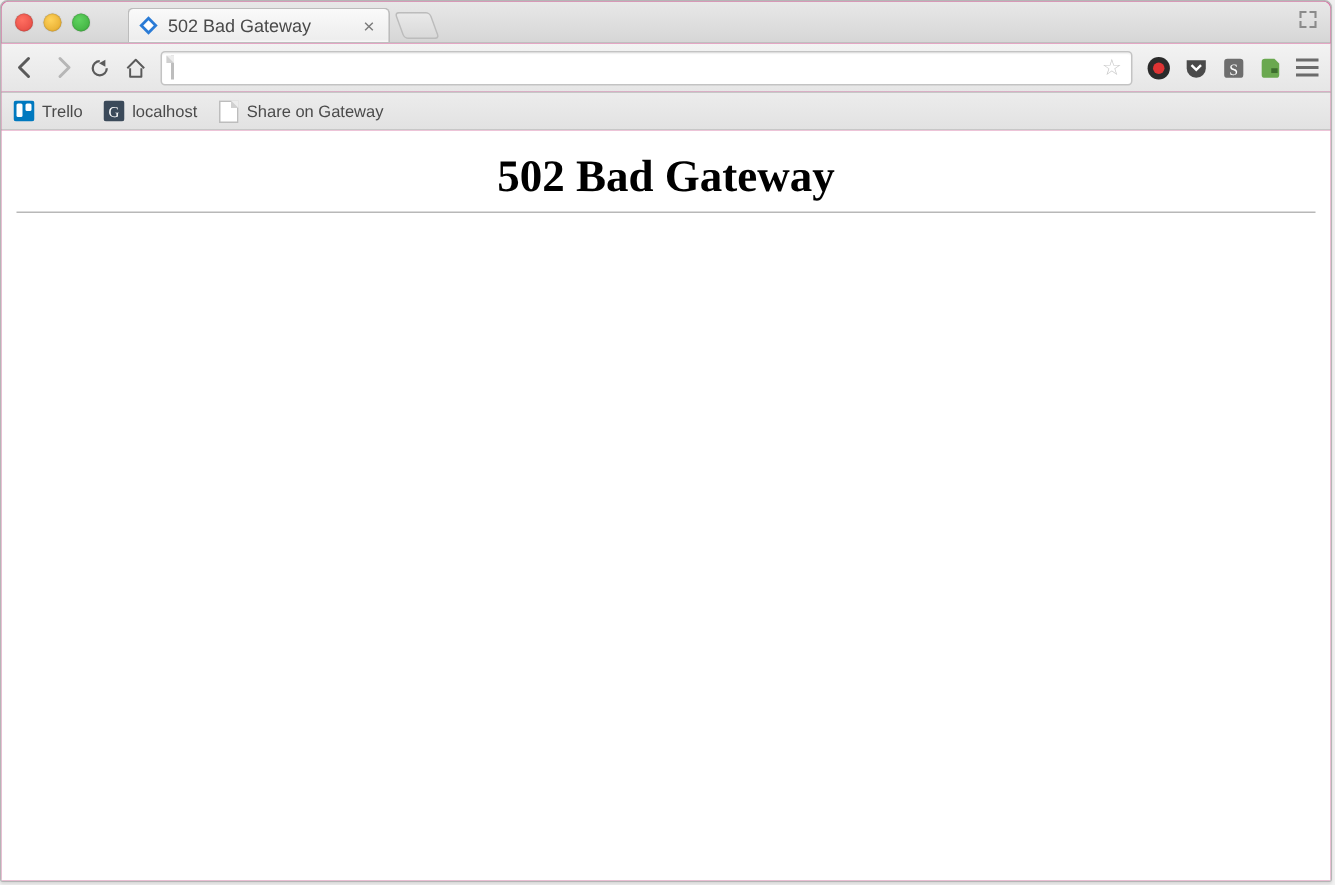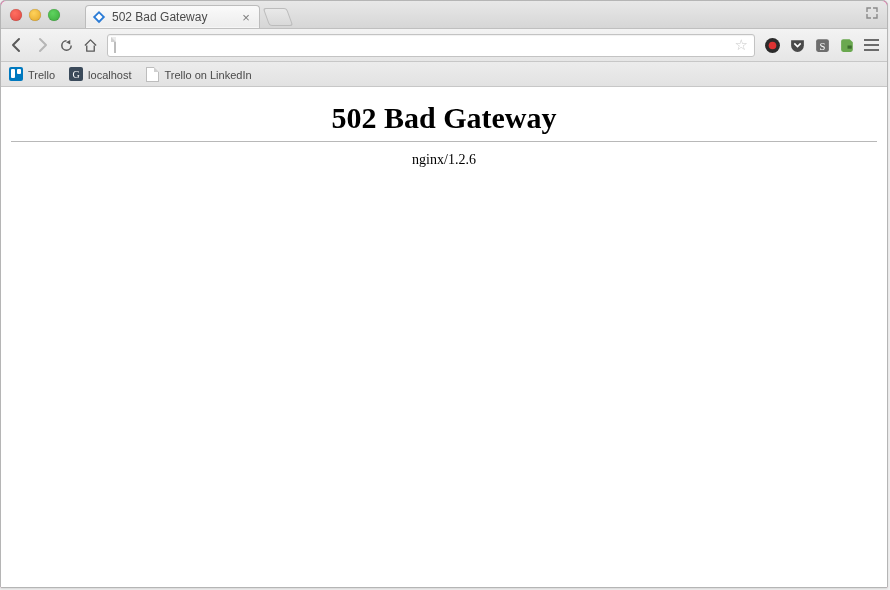--- a/index.html
+++ b/index.html
@@ -342,23 +342,22 @@
             <rect width="14" height="14" rx="2" fill="#3b4a5a"></rect>
             <text x="7" y="11" font-size="10" text-anchor="middle" fill="#fff" font-family="Georgia,serif">G</text>
           </svg>
       </span>
       <span>localhost</span>
     </div>
     <div class="bookmark">
       <span class="bm-icon">
         <span class="file-page"></span>
       </span>
-      <span>Trello on LinkedIn</span>
+      <span>Share on Gateway</span>
     </div>
   </div>
 
   <div class="content">
     <h1>502 Bad Gateway</h1>
     <hr>
-    <p>nginx/1.2.6</p>
   </div>
 
 </div>
 
 </body></html>

